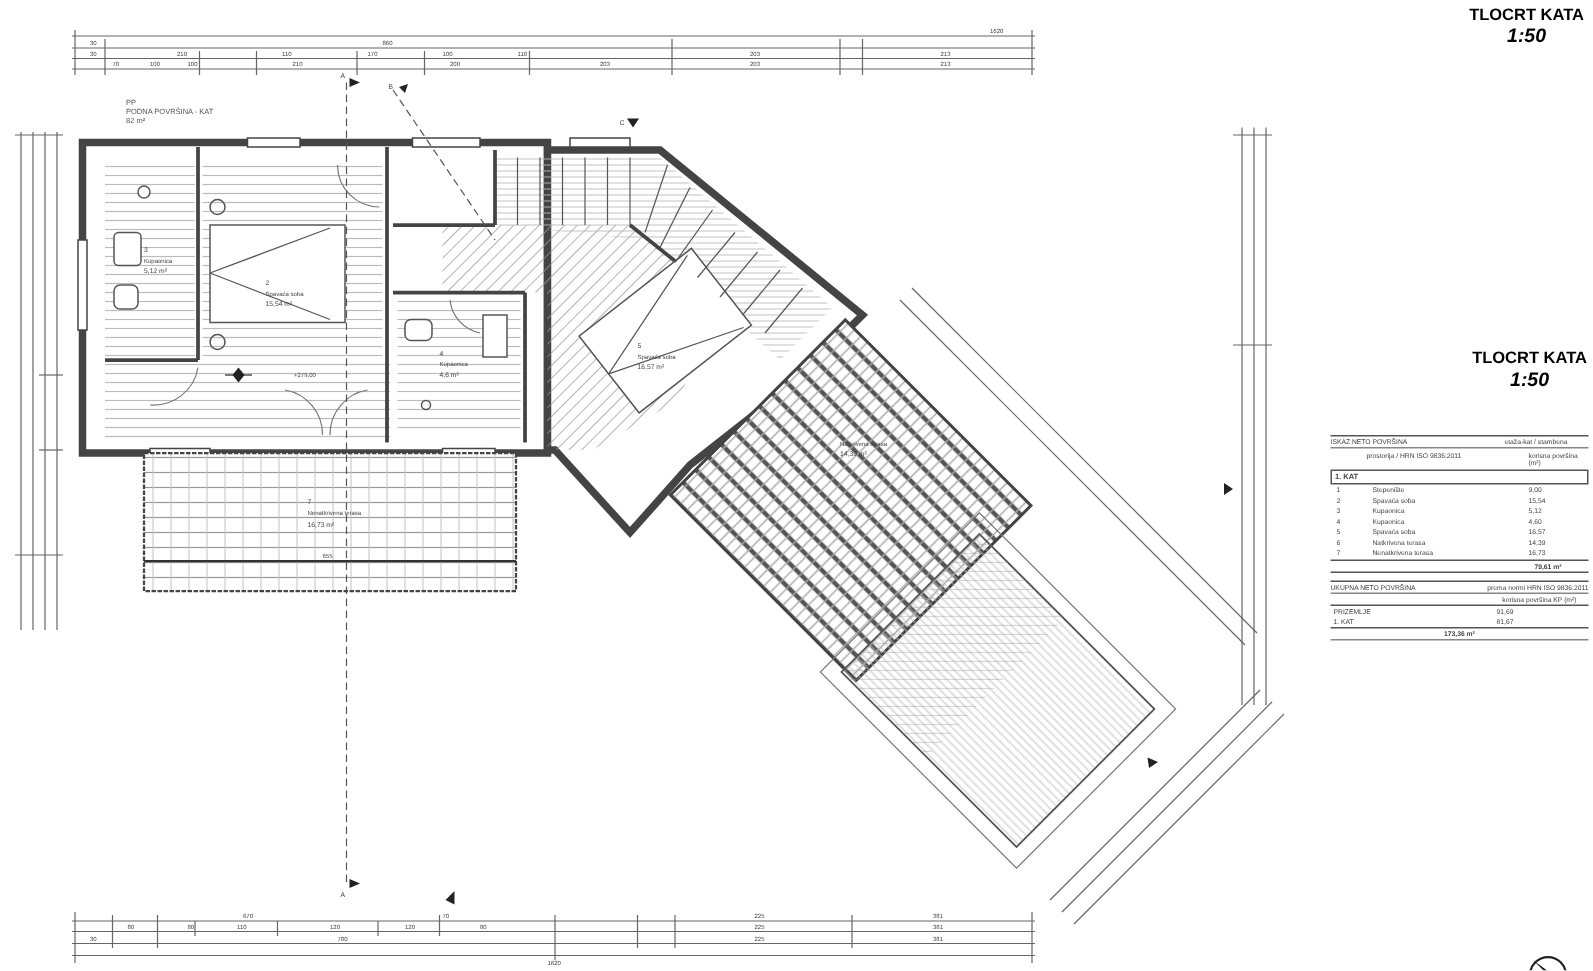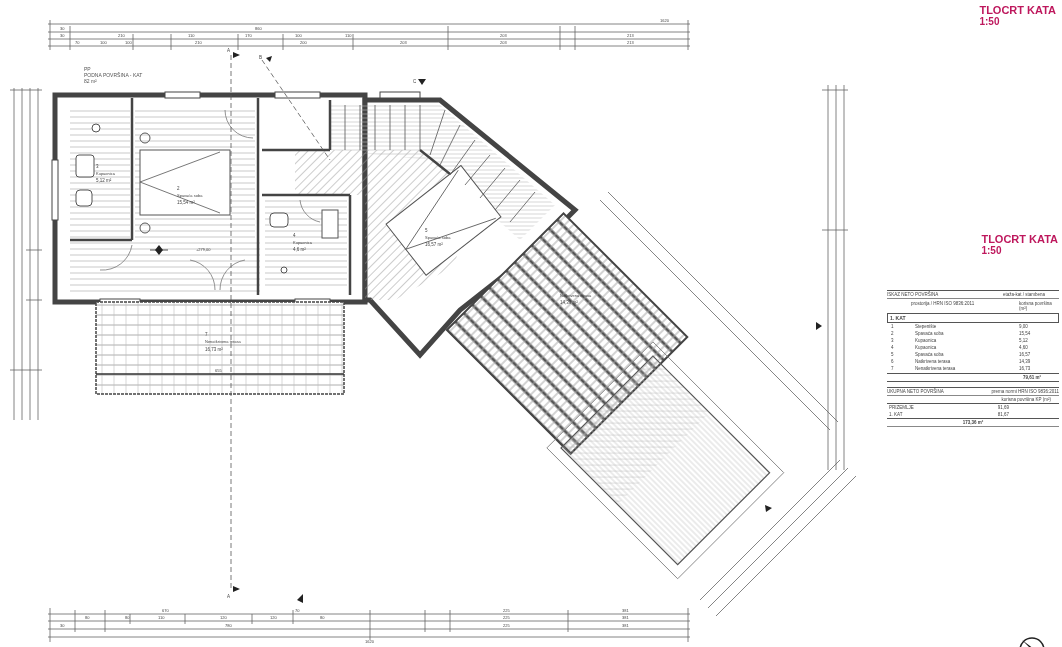--- a/index.html
+++ b/index.html
@@ -1,20 +1,20 @@
 <!DOCTYPE html>
 <html><head>
 <meta charset="utf-8">
 <style>
   html,body{margin:0;padding:0;background:#fff;}
   body{width:1062px;height:647px;position:relative;overflow:hidden;font-family:"Liberation Sans",sans-serif;color:#222;}
   #plan{position:absolute;left:0;top:0;}
-  .title{position:absolute;text-align:left;font-weight:bold;color:#be185d;font-family:"Liberation Sans",sans-serif;}
+  .title{position:absolute;text-align:center;font-weight:bold;color:#000000;font-family:"Liberation Sans",sans-serif;}
   .title .l1{font-size:11px;letter-spacing:0;}
-  .title .l2{font-size:10px;}
+  .title .l2{font-size:13px;font-style:italic;}
   .legend{position:absolute;left:887px;top:290px;width:172px;font-size:4.5px;color:#444;}
   .legend .hdr{border-top:1.5px solid #555;border-bottom:1px solid #888;display:flex;justify-content:space-between;padding:1px 0;}
   .legend .cols{display:flex;justify-content:space-between;padding:2px 0 2px 24px;}
   .legend .sect{border:1px solid #555;padding:1px 2px;font-weight:bold;font-size:5px;}
   .legend .row{display:flex;padding:1px 0;}
   .legend .row .n{width:24px;padding-left:4px;}
   .legend .row .nm{flex:1;}
   .legend .row .v{width:40px;}
   .legend .tot{border-top:1px solid #555;border-bottom:1px solid #555;text-align:right;padding:1px 18px 1px 0;font-weight:bold;margin-top:1px;}
   .legend .hdr2{margin-top:5px;border-top:1px solid #555;border-bottom:1px solid #888;display:flex;justify-content:space-between;padding:1px 0;}

